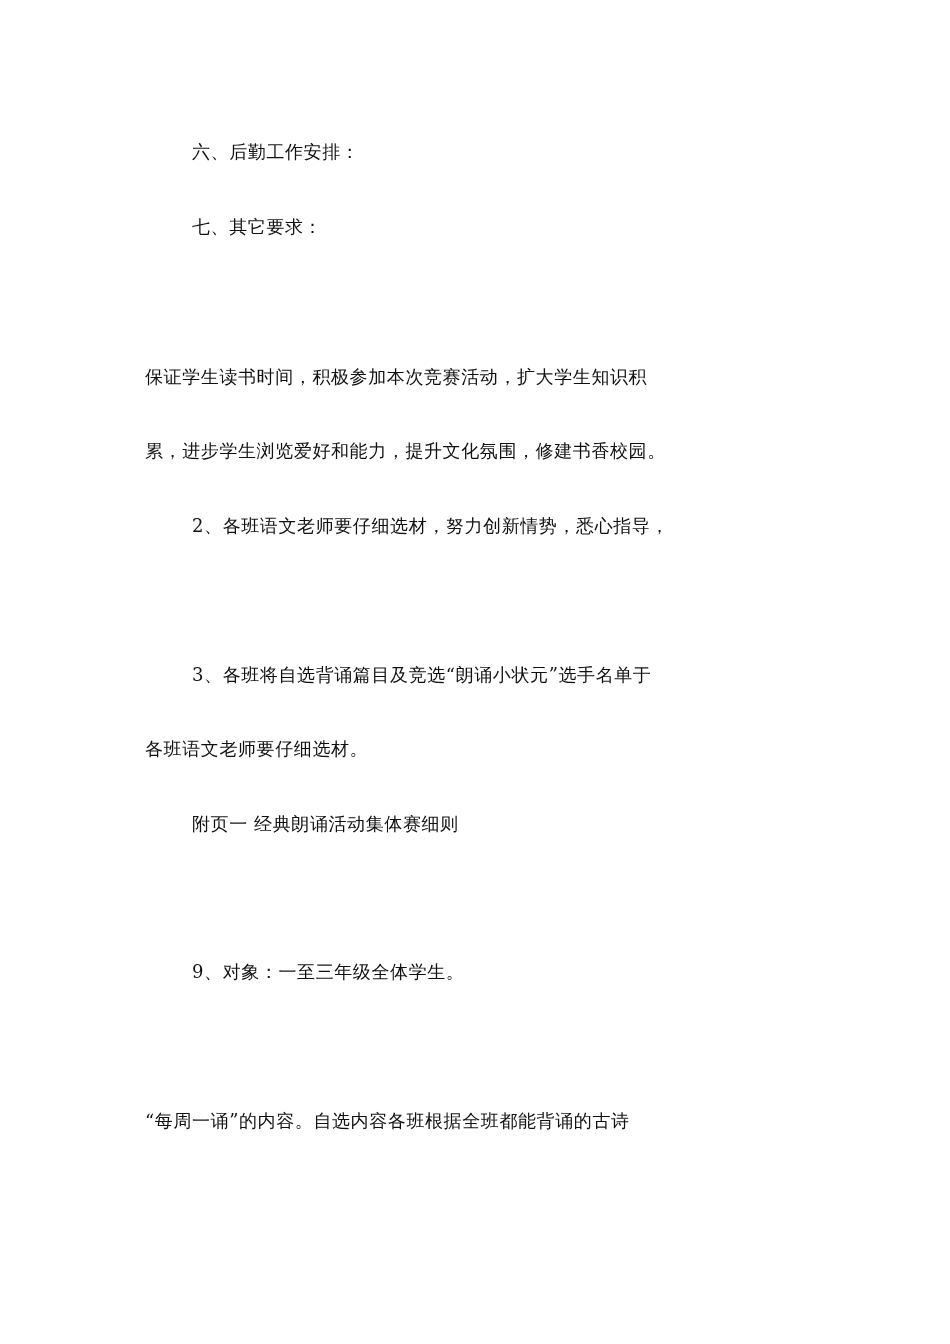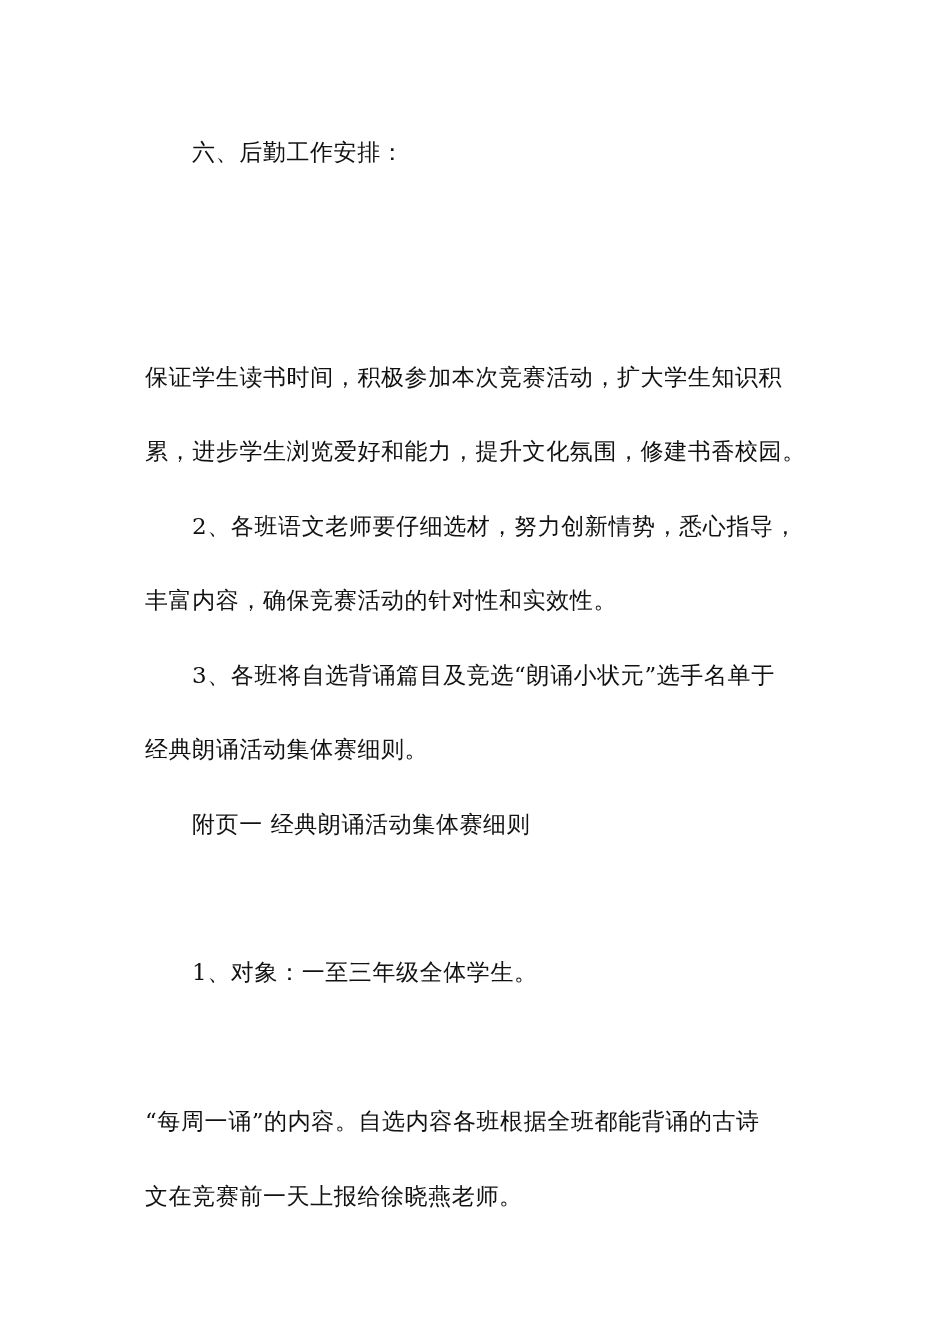--- a/index.html
+++ b/index.html
@@ -19,35 +19,34 @@
       position: absolute;
       left: 0; top: 0;
       width: 950px;
       height: 1344px;
       background: #ffffff;
     }
     .line {
       position: absolute;
       left: 145px;
       width: 665px;
-      font-size: 23px;
+      font-size: 18px;
       line-height: 30px;
       white-space: nowrap;
       letter-spacing: 0.6px;
     }
     .indent { left: 192px; width: 618px; }
   </style>
 </head>
 <body>
 
 <div class="page">
   <div class="line indent" style="top:137px">六、后勤工作安排：</div>
+  <div class="line indent" style="top:212px">七、其它要求：</div>
   <div class="line" style="top:436px">累，进步学生浏览爱好和能力，提升文化氛围，修建书香校园。</div>
   <div class="line" style="top:362px">保证学生读书时间，积极参加本次竞赛活动，扩大学生知识积</div>
   <div class="line indent" style="top:511px">2、各班语文老师要仔细选材，努力创新情势，悉心指导，</div>
-  <div class="line" style="top:585px">丰富内容，确保竞赛活动的针对性和实效性。</div>
   <div class="line indent" style="top:660px">3、各班将自选背诵篇目及竞选“朗诵小状元”选手名单于</div>
-  <div class="line" style="top:734px">经典朗诵活动集体赛细则。</div>
+  <div class="line" style="top:734px">各班语文老师要仔细选材。</div>
   <div class="line indent" style="top:809px">附页一  经典朗诵活动集体赛细则</div>
-  <div class="line indent" style="top:957px">1、对象：一至三年级全体学生。</div>
+  <div class="line indent" style="top:957px">9、对象：一至三年级全体学生。</div>
   <div class="line" style="top:1106px">“每周一诵”的内容。自选内容各班根据全班都能背诵的古诗</div>
-  <div class="line" style="top:1181px">文在竞赛前一天上报给徐晓燕老师。</div>
 </div>
 
 </body></html>

